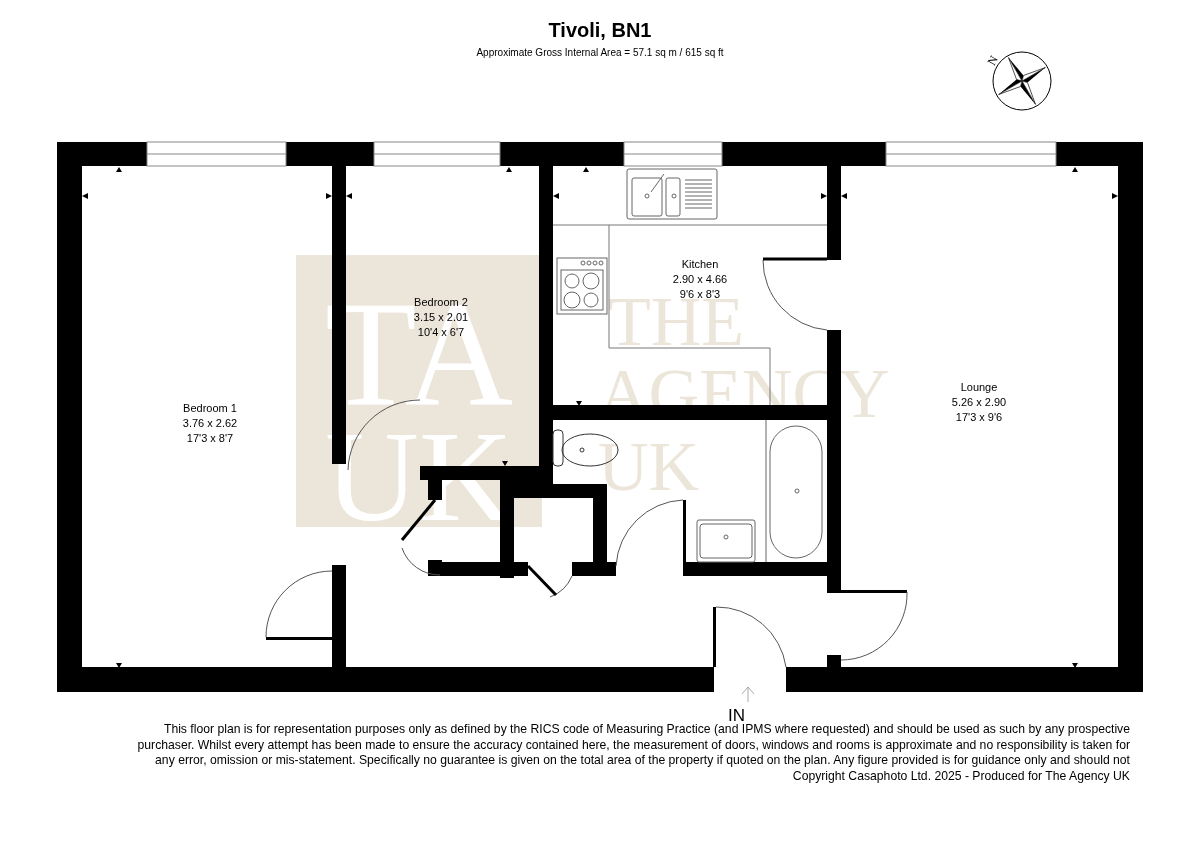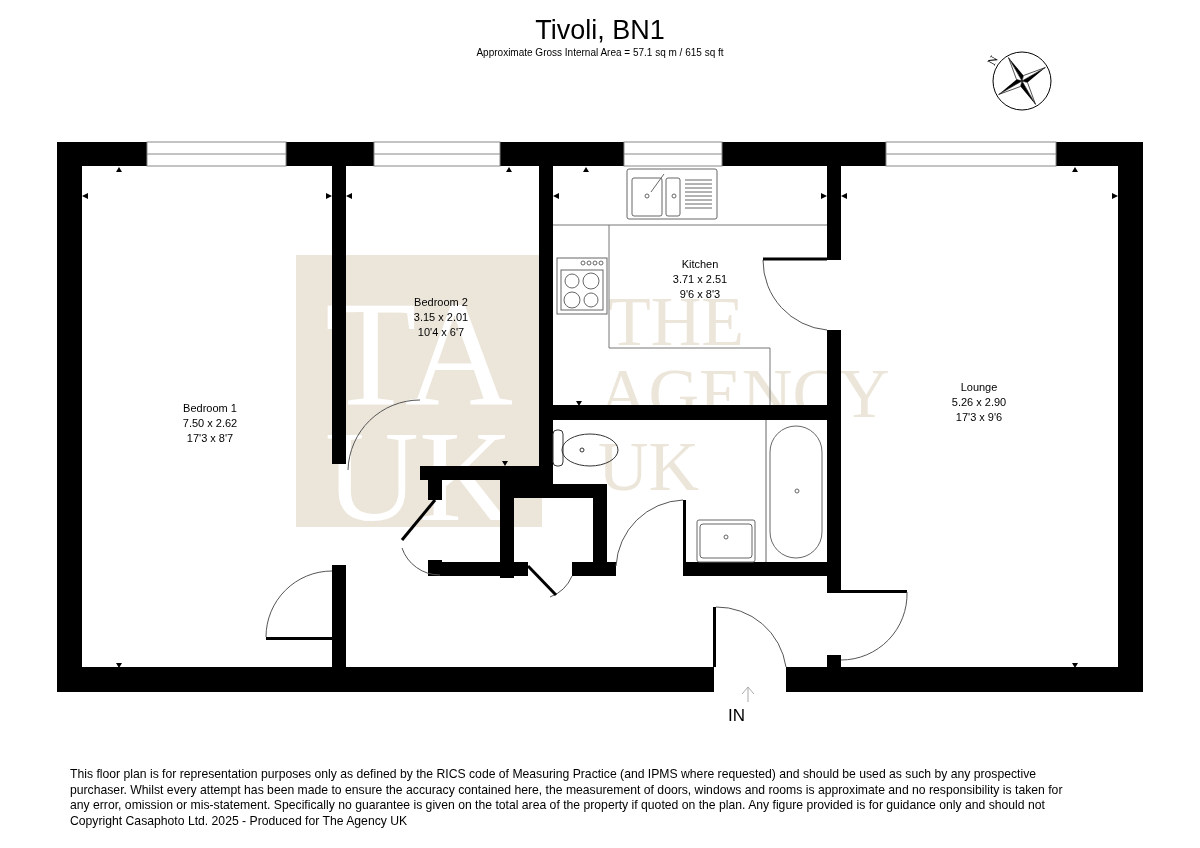--- a/index.html
+++ b/index.html
@@ -1,24 +1,24 @@
 <!DOCTYPE html>
 <html><head>
   <meta charset="utf-8">
   <style>
     html, body { margin:0; padding:0; background:#ffffff; }
     body { width:1200px; height:848px; position:relative; overflow:hidden; font-family:"Liberation Sans", sans-serif; color:#000; }
-    .title { position:absolute; left:0; width:1200px; top:18px; text-align:center; font-size:27px; font-weight:normal; line-height:24px; }
+    .title { position:absolute; left:0; width:1200px; top:18px; text-align:center; font-size:20px; font-weight:bold; line-height:24px; }
     .subtitle { position:absolute; left:0; width:1200px; top:44px; text-align:center; font-size:10px; line-height:18px; }
     .compass { position:absolute; left:985px; top:48px; width:70px; height:64px; }
     .plan { position:absolute; left:0; top:0; width:1200px; height:848px; }
     .room-label { position:absolute; text-align:center; font-size:11px; line-height:15px; width:140px; }
     .room-label span { display:block; }
     .in-label { position:absolute; left:728px; top:706px; width:40px; text-align:left; font-size:17px; }
-    .disclaimer { position:absolute; left:70px; width:1060px; top:767px; text-align:left; font-size:12.2px; line-height:15.5px; }
+    .disclaimer { position:absolute; left:70px; width:1060px; top:722px; text-align:right; font-size:12.2px; line-height:15.5px; }
     .disclaimer span { display:block; }
   </style>
 </head>
 <body>
 
 <div class="title">Tivoli, BN1</div>
 <div class="subtitle">Approximate Gross Internal Area = 57.1 sq m / 615 sq ft</div>
 
 <svg class="plan" viewBox="0 0 1200 848" xmlns="http://www.w3.org/2000/svg">
 
@@ -190,31 +190,31 @@
     <polygon points="37,60 33,37 37,33" fill="#000"></polygon>
     <polygon points="37,60 41,37 37,33" fill="#fff" stroke="#000" stroke-width="0.6"></polygon>
     <polygon points="10,33 33,29 37,33" fill="#000"></polygon>
     <polygon points="10,33 33,37 37,33" fill="#fff" stroke="#000" stroke-width="0.6"></polygon>
   </g>
   <text x="3" y="16" font-family="Liberation Serif, serif" font-size="12" transform="rotate(-60 8 12)">N</text>
 </svg>
 
 <div class="room-label" style="left:140px; top:401px;">
   <span>Bedroom 1</span>
-  <span>7.50 x 2.62</span>
+  <span>3.76 x 2.62</span>
   <span>17'3 x 8'7</span>
 </div>
 <div class="room-label" style="left:371px; top:295px;">
   <span>Bedroom 2</span>
   <span>3.15 x 2.01</span>
   <span>10'4 x 6'7</span>
 </div>
 <div class="room-label" style="left:630px; top:257px;">
   <span>Kitchen</span>
-  <span>3.71 x 2.51</span>
+  <span>2.90 x 4.66</span>
   <span>9'6 x 8'3</span>
 </div>
 <div class="room-label" style="left:909px; top:380px;">
   <span>Lounge</span>
   <span>5.26 x 2.90</span>
   <span>17'3 x 9'6</span>
 </div>
 
 <div class="in-label">IN</div>
 

